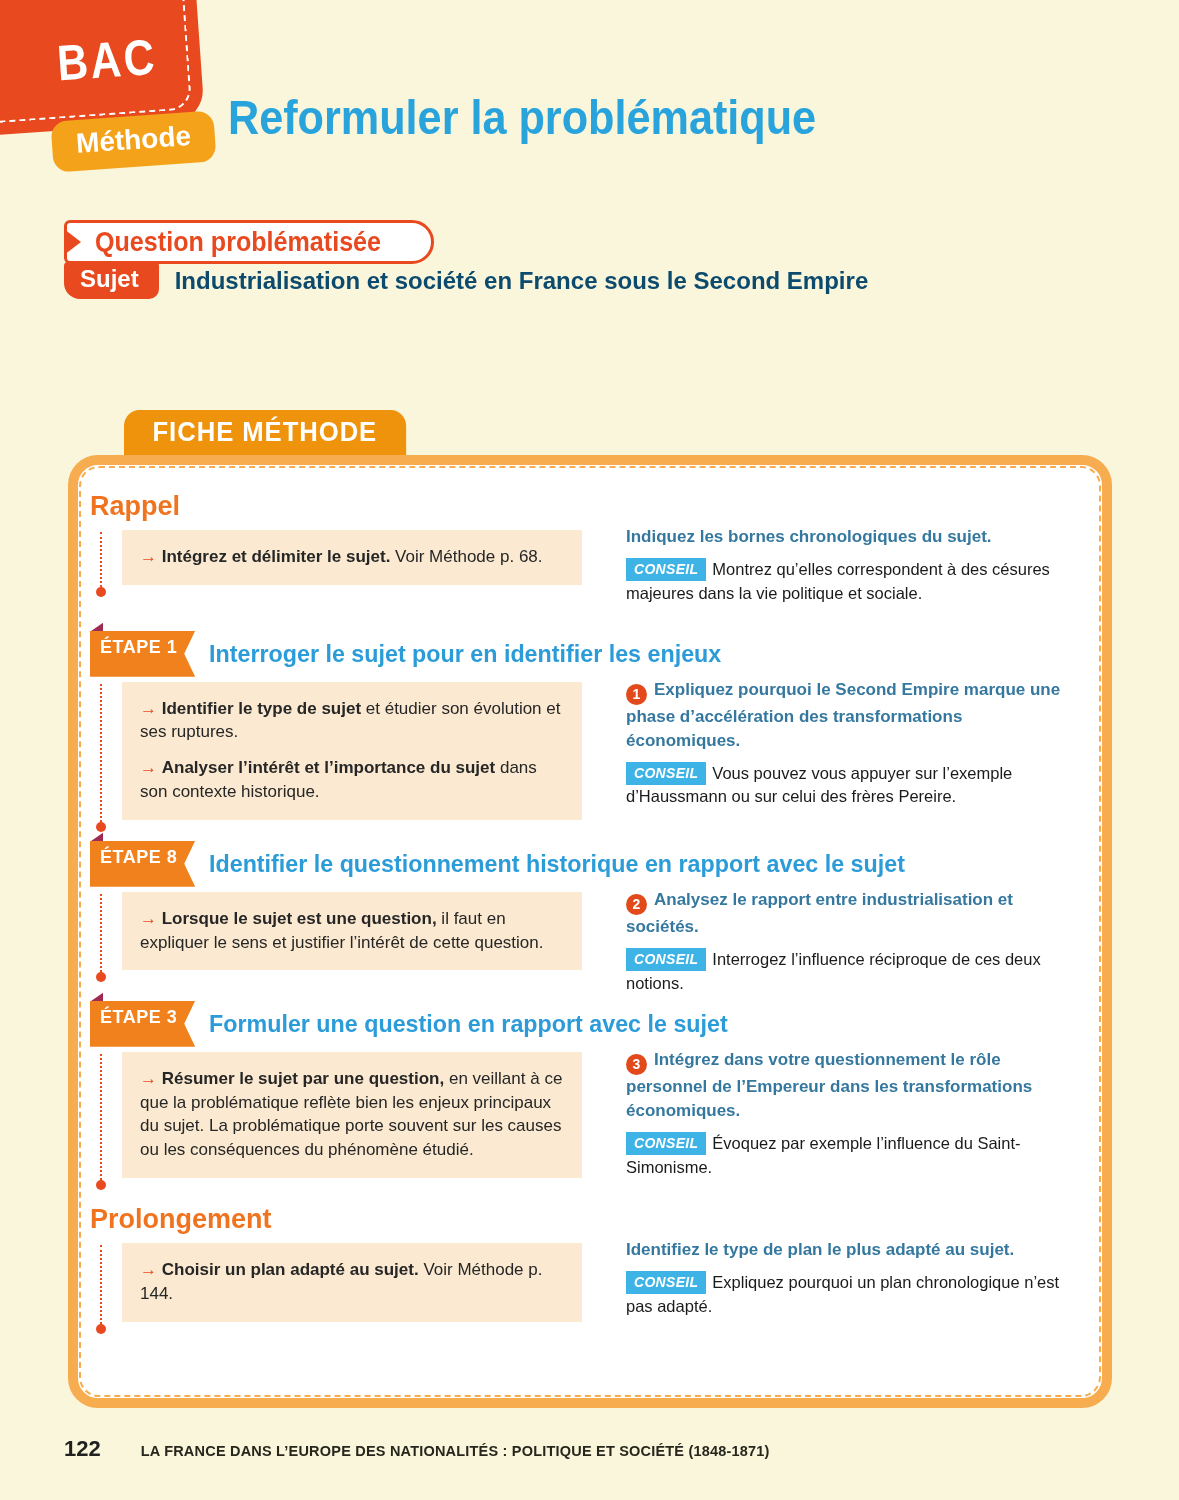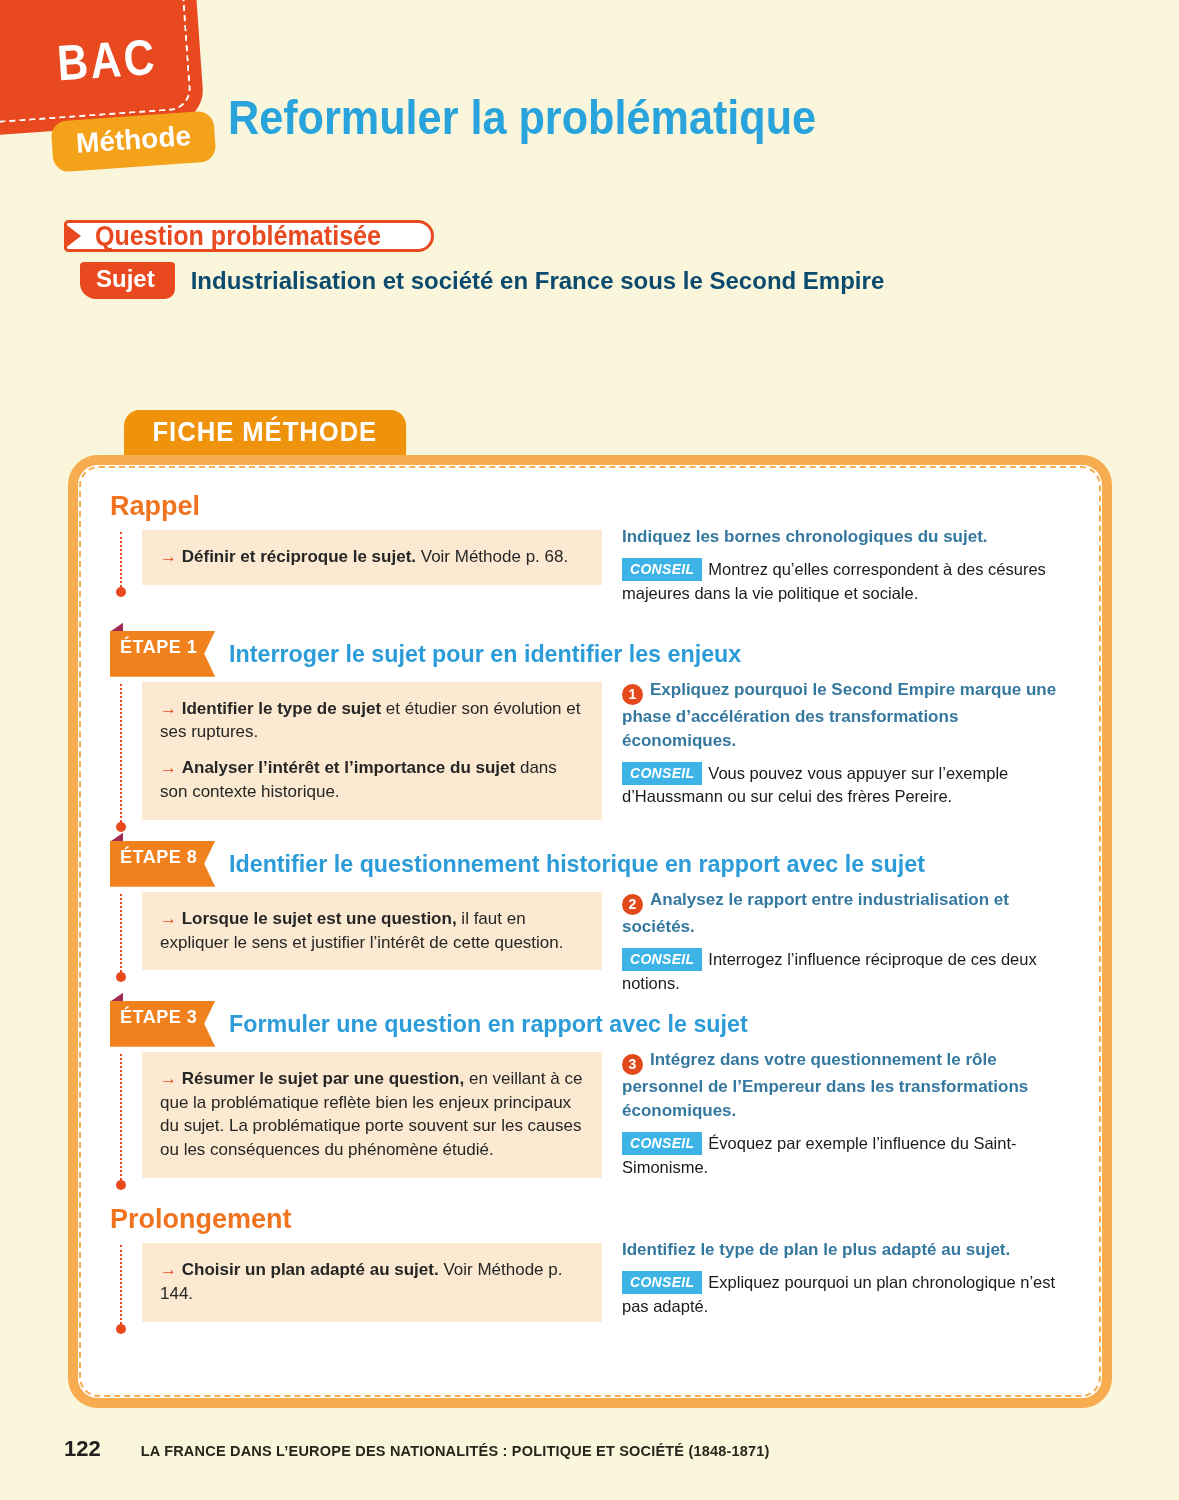--- a/index.html
+++ b/index.html
@@ -31,35 +31,35 @@
     padding:8px 24px 11px; border-radius:16px; transform:rotate(-4deg);
   }
   .main-title {
     position:absolute; left:228px; top:58px;
     font-size:48px; font-weight:800; color:#29A3DC; white-space:nowrap;
     transform:scaleX(.9); transform-origin:left;
   }
 
   
   .qp-banner {
-    position:absolute; left:64px; top:220px; width:370px; height:32px;
+    position:absolute; left:64px; top:220px; width:370px; height:44px;
     background:#fff; border:3px solid #E8491F; border-radius:6px 22px 22px 6px;
     display:flex; align-items:center; padding-left:28px;
   }
   .qp-chevron {
     position:absolute; left:-3px; top:50%; transform:translateY(-50%);
     width:0; height:0;
     border-top:13px solid transparent; border-bottom:13px solid transparent;
     border-left:17px solid #E8491F;
   }
   .qp-text {
     color:#E8491F; font-weight:800; font-size:27px; white-space:nowrap;
     transform:scaleX(.93); transform-origin:left;
   }
-  .sujet-row { position:absolute; left:80px; top:262px; display:flex; align-items:center; }
+  .sujet-row { position:absolute; left:64px; top:262px; display:flex; align-items:center; }
   .sujet-badge {
     background:#E8491F; color:#fff; font-weight:700; font-size:24px;
     padding:3px 20px 6px 16px; border-radius:4px 4px 10px 16px;
   }
   .sujet-text { margin-left:16px; font-size:24px; font-weight:700; color:#0c4a6e; }
 
   
   .fiche-badge {
     position:absolute; left:124px; top:410px;
     background:#F0930C; color:#fff; font-weight:800; font-size:27px;
@@ -70,21 +70,21 @@
     position:absolute; left:68px; top:455px; width:1044px; height:953px;
     background:#fff; border:10px solid #F6AC4F; border-radius:30px;
     padding:26px 30px 18px 12px;
   }
   .main-box::before {
     content:""; position:absolute; inset:1px;
     border:2px dashed #F6AC4F; border-radius:20px; pointer-events:none;
   }
 
   
-  .sec { display:grid; grid-template-columns:512px 1fr; column-gap:0;margin-left:20px; }
+  .sec { display:grid; grid-template-columns:512px 1fr; column-gap:24px; }
   .sec-left { position:relative; }
   .sec-right.pt-plain { padding-top:34px; }
   .sec-right.pt-etape { padding-top:42px; }
   .mb-lg { margin-bottom:30px; }
   .mb-sm { margin-bottom:10px; }
 
   .heading-plain { margin:0 0 8px 0; color:#F0741F; font-size:27px; font-weight:800; }
 
   .etape-row { display:flex; align-items:center; gap:14px; margin:0 0 10px 0; height:36px; }
   .etape-wrap { position:relative; }
@@ -160,21 +160,21 @@
 
 <div class="fiche-badge">FICHE MÉTHODE</div>
 
 <div class="main-box">
 
   <div class="sec mb-lg">
     <div class="sec-left">
       <h2 class="heading-plain">Rappel</h2>
       <div class="body">
         <div class="peach">
-          <p class="item"><span class="arrow">→</span> <b>Définir et réciproque le sujet.</b><span> Voir Méthode p. 68.</span></p>
+          <p class="item"><span class="arrow">→</span> <b>Intégrez et délimiter le sujet.</b><span> Voir Méthode p. 68.</span></p>
         </div>
       </div>
     </div>
     <div class="sec-right pt-plain">
       <p class="question"><span>Indiquez les bornes chronologiques du sujet.</span></p>
       <p class="conseil"><span class="conseil-badge">CONSEIL</span><span>Montrez qu’elles correspondent à des césures majeures dans la vie politique et sociale.</span></p>
     </div>
   </div>
 
   <div class="sec mb-sm">

